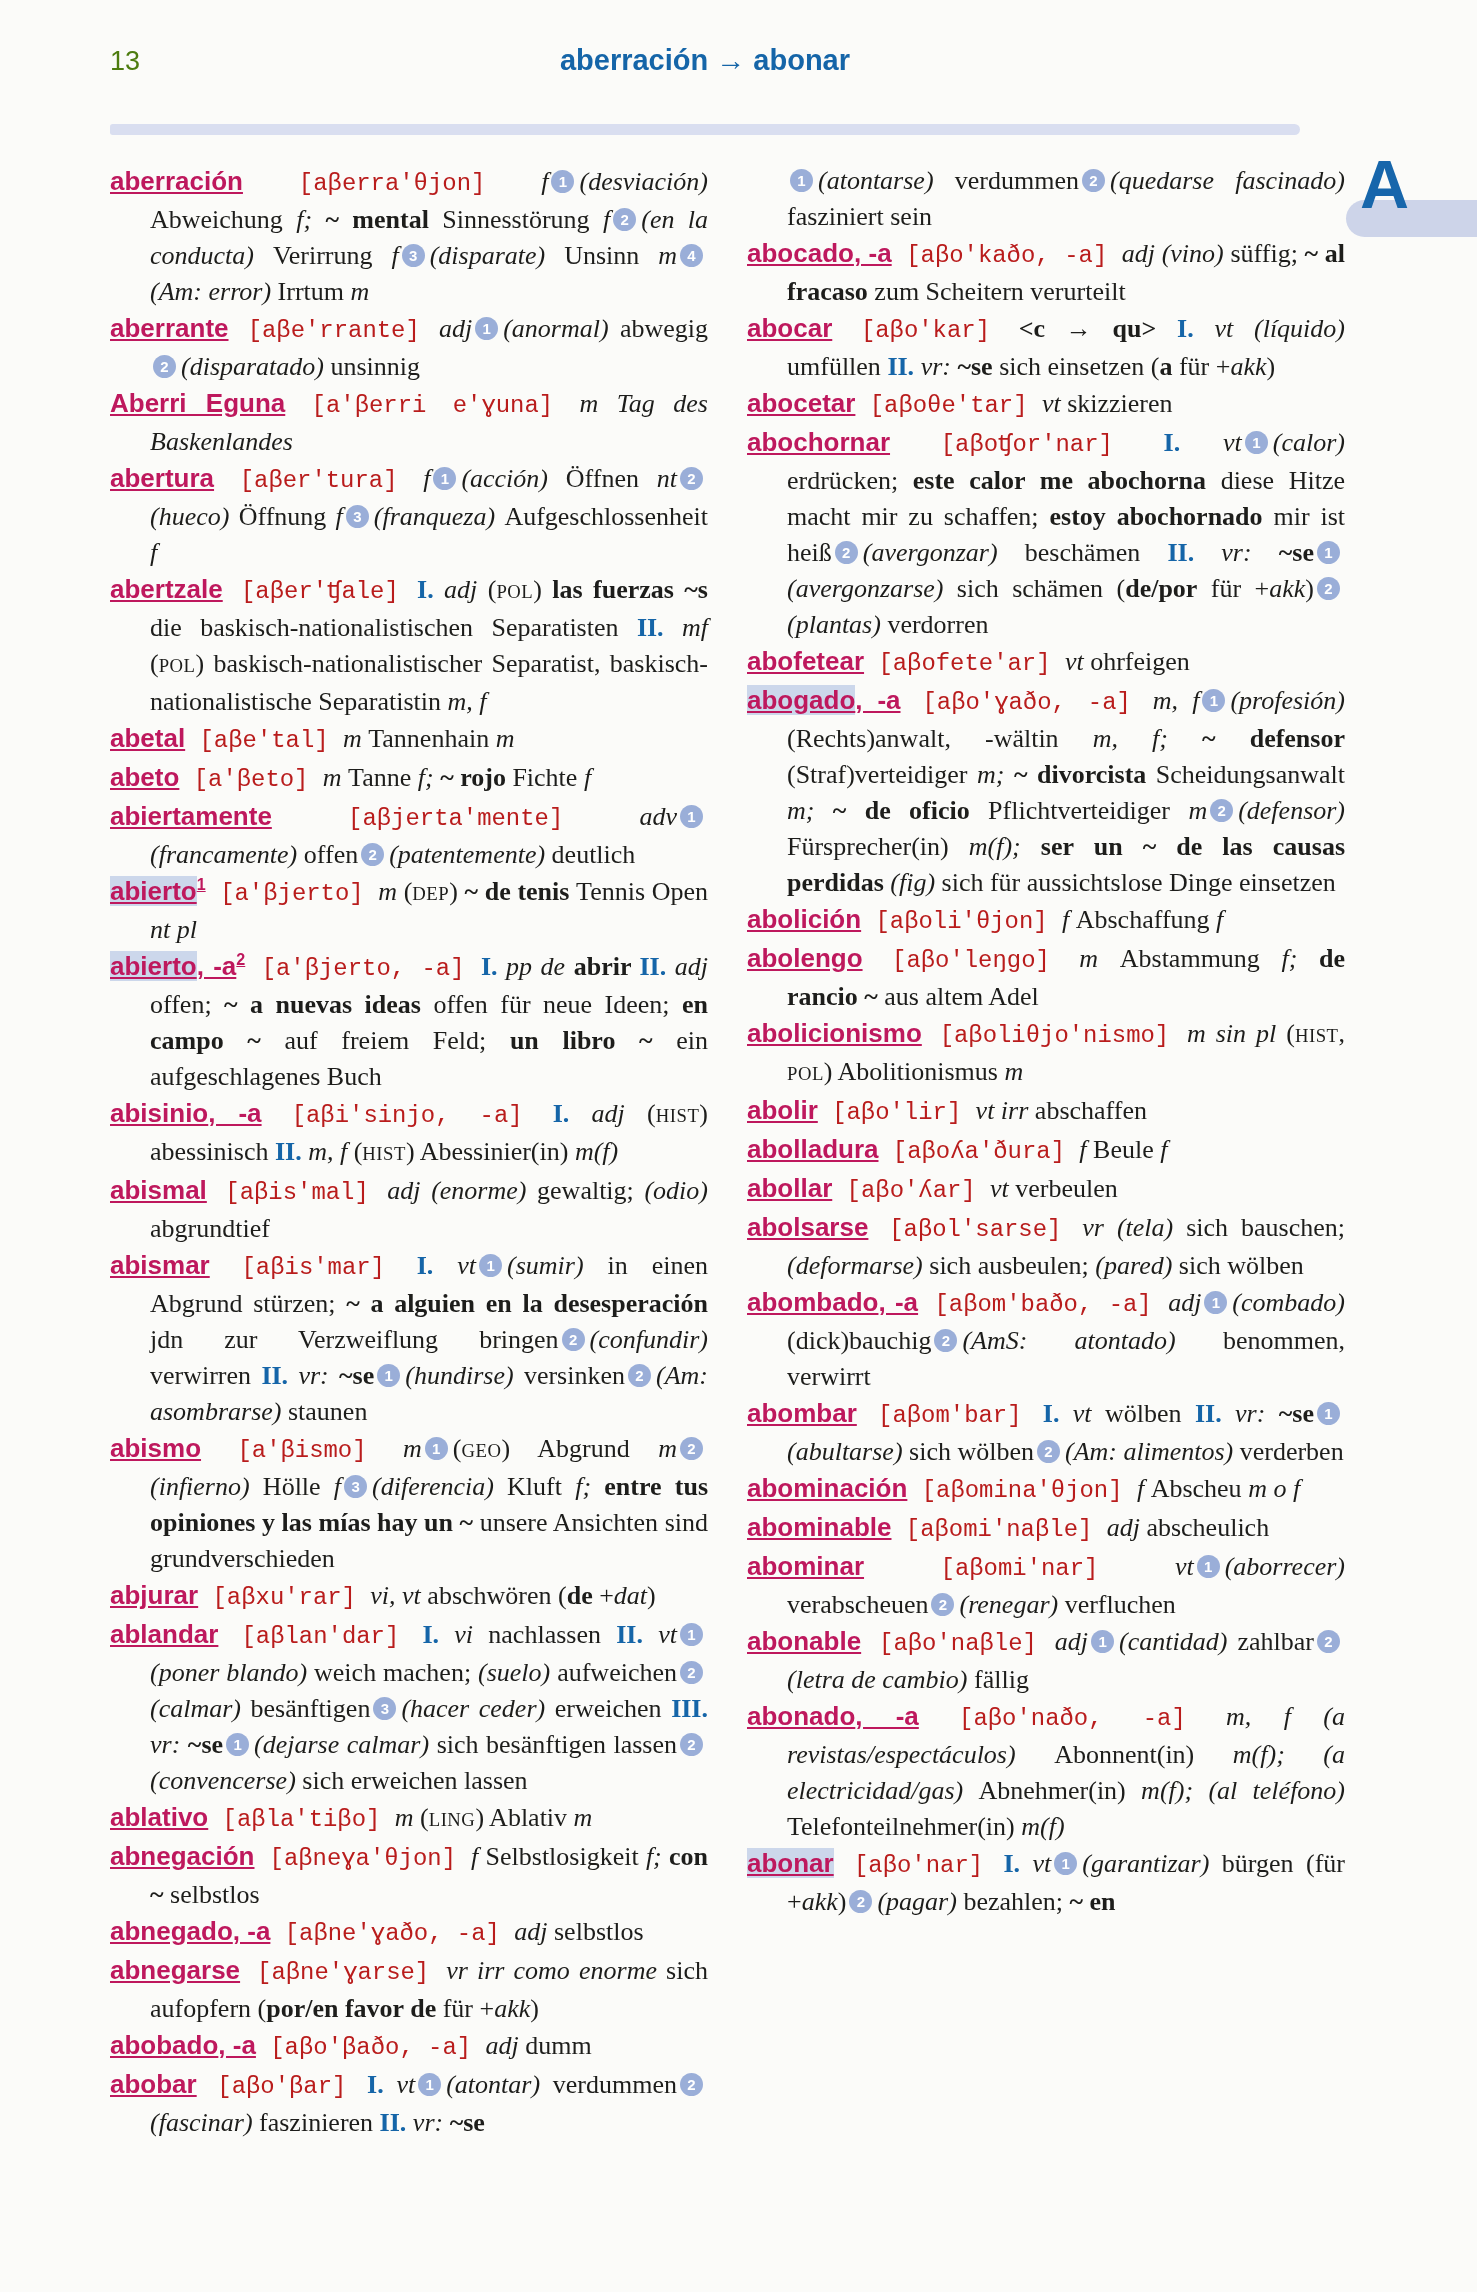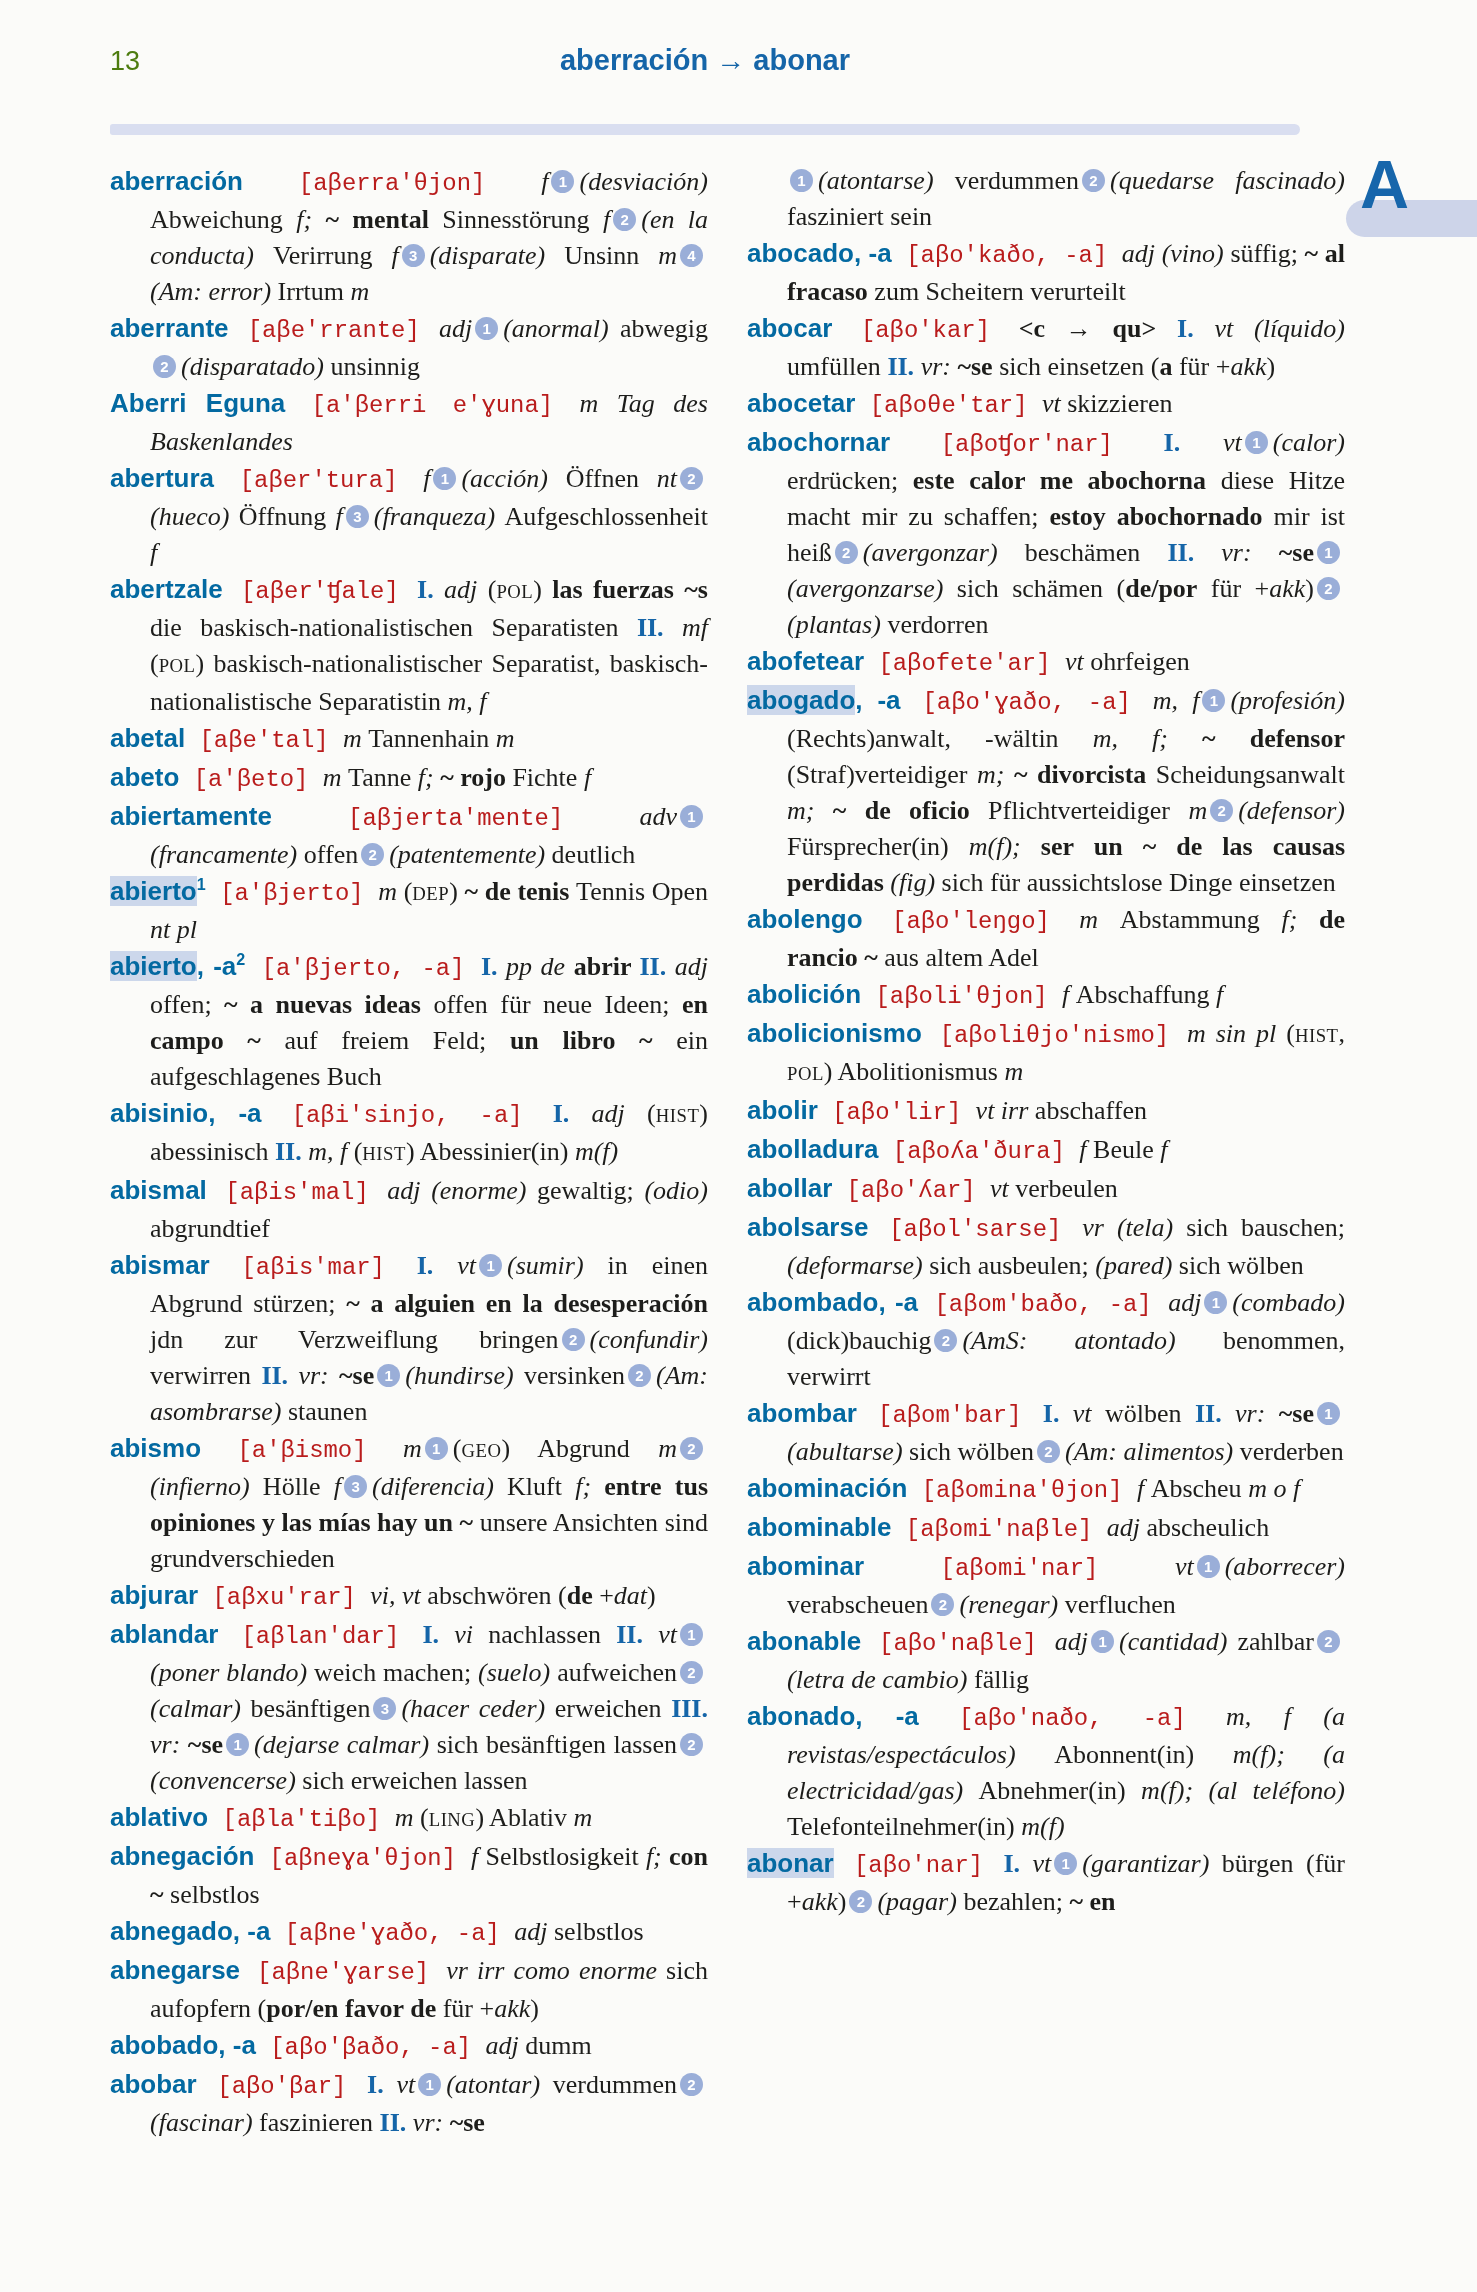--- a/index.html
+++ b/index.html
@@ -41,21 +41,21 @@
     text-align:justify;
   }
   #col-left{left:110px;}
   #col-right{left:747px;}
   .entry{
     padding-left:40px;text-indent:-40px;
   }
   .entry.cont{text-indent:0;}
   .seg-hw,.seg-hwhl,.seg-sup{
     font-family:"Liberation Sans",sans-serif;
-    font-weight:bold;color:#0369a1;
+    font-weight:bold;color:#be185d;text-decoration:underline;
   }
   .seg-hwhl{background:#ccd7eb;}
   .seg-sup{vertical-align:super;font-size:0.62em;line-height:0;}
   .seg-ph{
     font-family:Liberation Mono, monospace;
     color:#b91c1c;font-size:0.92em;
   }
   .seg-it{font-style:italic;}
   .seg-b{font-weight:bold;}
   .seg-rom{color:#1565a8;font-weight:bold;}
@@ -103,22 +103,22 @@
     <div class="entry"><span class="seg-hw">abobar</span><span class="seg-ph"> [aβo'βar] </span><span class="seg-rom">I. </span><span class="seg-it">vt</span><span class="seg-num">1</span><span class="seg-it">(atontar) </span><span class="seg-t">verdummen</span><span class="seg-num">2</span><span class="seg-it">(fascinar) </span><span class="seg-t">faszinieren </span><span class="seg-rom">II. </span><span class="seg-it">vr: </span><span class="seg-b">~se</span></div>
   </div>
 <div class="col" id="col-right">
     <div class="entry cont"><span class="seg-num">1</span><span class="seg-it">(atontarse) </span><span class="seg-t">verdummen</span><span class="seg-num">2</span><span class="seg-it">(quedarse fascinado) </span><span class="seg-t">fasziniert sein</span></div>
     <div class="entry"><span class="seg-hw">abocado</span><span class="seg-hw">, -a</span><span class="seg-ph"> [aβo'kaðo, -a] </span><span class="seg-it">adj (vino) </span><span class="seg-t">süffig; </span><span class="seg-b">~ al fracaso </span><span class="seg-t">zum Scheitern verurteilt</span></div>
     <div class="entry"><span class="seg-hw">abocar</span><span class="seg-ph"> [aβo'kar] </span><span class="seg-b">&lt;c → qu&gt; </span><span class="seg-rom">I. </span><span class="seg-it">vt (líquido) </span><span class="seg-t">umfüllen </span><span class="seg-rom">II. </span><span class="seg-it">vr: </span><span class="seg-b">~se </span><span class="seg-t">sich einsetzen (</span><span class="seg-b">a</span><span class="seg-t"> für +</span><span class="seg-it">akk</span><span class="seg-t">)</span></div>
     <div class="entry"><span class="seg-hw">abocetar</span><span class="seg-ph"> [aβoθe'tar] </span><span class="seg-it">vt </span><span class="seg-t">skizzieren</span></div>
     <div class="entry"><span class="seg-hw">abochornar</span><span class="seg-ph"> [aβoʧor'nar] </span><span class="seg-rom">I. </span><span class="seg-it">vt</span><span class="seg-num">1</span><span class="seg-it">(calor) </span><span class="seg-t">erdrücken; </span><span class="seg-b">este calor me abochorna </span><span class="seg-t">diese Hitze macht mir zu schaffen; </span><span class="seg-b">estoy abochornado </span><span class="seg-t">mir ist heiß</span><span class="seg-num">2</span><span class="seg-it">(avergonzar) </span><span class="seg-t">beschämen </span><span class="seg-rom">II. </span><span class="seg-it">vr: </span><span class="seg-b">~se</span><span class="seg-num">1</span><span class="seg-it">(avergonzarse) </span><span class="seg-t">sich schämen (</span><span class="seg-b">de/por</span><span class="seg-t"> für +</span><span class="seg-it">akk</span><span class="seg-t">)</span><span class="seg-num">2</span><span class="seg-it">(plantas) </span><span class="seg-t">verdorren</span></div>
     <div class="entry"><span class="seg-hw">abofetear</span><span class="seg-ph"> [aβofete'ar] </span><span class="seg-it">vt </span><span class="seg-t">ohrfeigen</span></div>
     <div class="entry"><span class="seg-hwhl">abogado</span><span class="seg-hw">, -a</span><span class="seg-ph"> [aβo'ɣaðo, -a] </span><span class="seg-it">m, f</span><span class="seg-num">1</span><span class="seg-it">(profesión) </span><span class="seg-t">(Rechts)anwalt, -wältin </span><span class="seg-it">m, f; </span><span class="seg-b">~ defensor </span><span class="seg-t">(Straf)verteidiger </span><span class="seg-it">m; </span><span class="seg-b">~ divorcista </span><span class="seg-t">Scheidungsanwalt </span><span class="seg-it">m; </span><span class="seg-b">~ de oficio </span><span class="seg-t">Pflichtverteidiger </span><span class="seg-it">m</span><span class="seg-num">2</span><span class="seg-it">(defensor) </span><span class="seg-t">Fürsprecher(in) </span><span class="seg-it">m(f); </span><span class="seg-b">ser un ~ de las causas perdidas </span><span class="seg-it">(fig) </span><span class="seg-t">sich für aussichtslose Dinge einsetzen</span></div>
+    <div class="entry"><span class="seg-hw">abolición</span><span class="seg-ph"> [aβoli'θjon] </span><span class="seg-it">f </span><span class="seg-t">Abschaffung </span><span class="seg-it">f</span></div>
     <div class="entry"><span class="seg-hw">abolengo</span><span class="seg-ph"> [aβo'leŋgo] </span><span class="seg-it">m </span><span class="seg-t">Abstammung </span><span class="seg-it">f; </span><span class="seg-b">de rancio ~ </span><span class="seg-t">aus altem Adel</span></div>
-    <div class="entry"><span class="seg-hw">abolición</span><span class="seg-ph"> [aβoli'θjon] </span><span class="seg-it">f </span><span class="seg-t">Abschaffung </span><span class="seg-it">f</span></div>
     <div class="entry"><span class="seg-hw">abolicionismo</span><span class="seg-ph"> [aβoliθjo'nismo] </span><span class="seg-it">m sin pl </span><span class="seg-t">(</span><span class="seg-sc">HIST</span><span class="seg-t">, </span><span class="seg-sc">POL</span><span class="seg-t">) </span><span class="seg-t">Abolitionismus </span><span class="seg-it">m</span></div>
     <div class="entry"><span class="seg-hw">abolir</span><span class="seg-ph"> [aβo'lir] </span><span class="seg-it">vt irr </span><span class="seg-t">abschaffen</span></div>
     <div class="entry"><span class="seg-hw">abolladura</span><span class="seg-ph"> [aβoʎa'ðura] </span><span class="seg-it">f </span><span class="seg-t">Beule </span><span class="seg-it">f</span></div>
     <div class="entry"><span class="seg-hw">abollar</span><span class="seg-ph"> [aβo'ʎar] </span><span class="seg-it">vt </span><span class="seg-t">verbeulen</span></div>
     <div class="entry"><span class="seg-hw">abolsarse</span><span class="seg-ph"> [aβol'sarse] </span><span class="seg-it">vr (tela) </span><span class="seg-t">sich bauschen; </span><span class="seg-it">(deformarse) </span><span class="seg-t">sich ausbeulen; </span><span class="seg-it">(pared) </span><span class="seg-t">sich wölben</span></div>
     <div class="entry"><span class="seg-hw">abombado</span><span class="seg-hw">, -a</span><span class="seg-ph"> [aβom'baðo, -a] </span><span class="seg-it">adj</span><span class="seg-num">1</span><span class="seg-it">(combado) </span><span class="seg-t">(dick)bauchig</span><span class="seg-num">2</span><span class="seg-it">(AmS: atontado) </span><span class="seg-t">benommen, verwirrt</span></div>
     <div class="entry"><span class="seg-hw">abombar</span><span class="seg-ph"> [aβom'bar] </span><span class="seg-rom">I. </span><span class="seg-it">vt </span><span class="seg-t">wölben </span><span class="seg-rom">II. </span><span class="seg-it">vr: </span><span class="seg-b">~se</span><span class="seg-num">1</span><span class="seg-it">(abultarse) </span><span class="seg-t">sich wölben</span><span class="seg-num">2</span><span class="seg-it">(Am: alimentos) </span><span class="seg-t">verderben</span></div>
     <div class="entry"><span class="seg-hw">abominación</span><span class="seg-ph"> [aβomina'θjon] </span><span class="seg-it">f </span><span class="seg-t">Abscheu </span><span class="seg-it">m o f</span></div>
     <div class="entry"><span class="seg-hw">abominable</span><span class="seg-ph"> [aβomi'naβle] </span><span class="seg-it">adj </span><span class="seg-t">abscheulich</span></div>
     <div class="entry"><span class="seg-hw">abominar</span><span class="seg-ph"> [aβomi'nar] </span><span class="seg-it">vt</span><span class="seg-num">1</span><span class="seg-it">(aborrecer) </span><span class="seg-t">verabscheuen</span><span class="seg-num">2</span><span class="seg-it">(renegar) </span><span class="seg-t">verfluchen</span></div>

